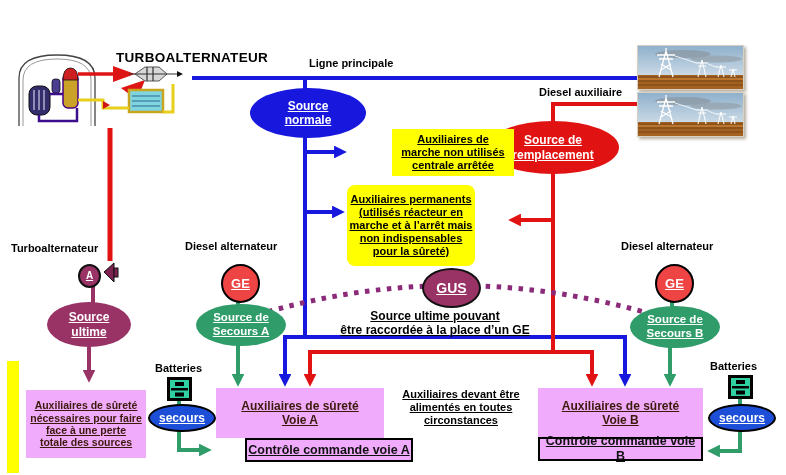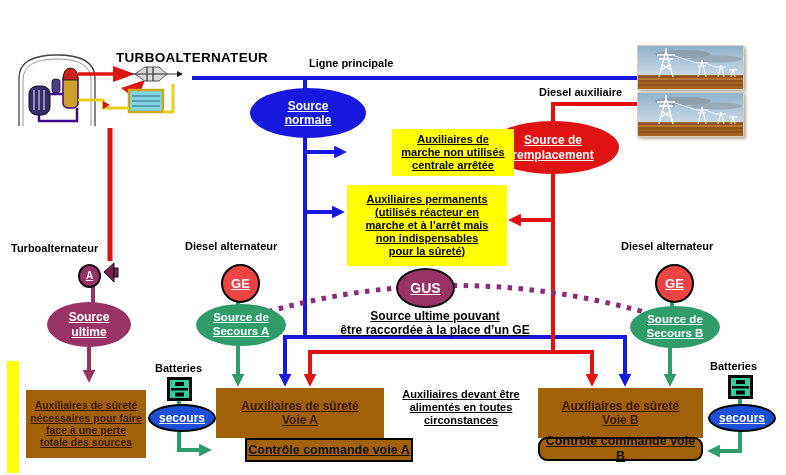--- a/index.html
+++ b/index.html
@@ -9,32 +9,32 @@
   }
   #wires{position:absolute;left:0;top:0;z-index:1;}
   .node,.label{position:absolute;font-weight:bold;white-space:pre-line;line-height:1.18;}
   .node{display:flex;align-items:center;justify-content:center;text-align:center;z-index:2;text-decoration:underline;}
   .label{color:#000;z-index:2;}
   .ellipse{border-radius:50%;color:#fff;}
   .src-normale{left:250px;top:88px;width:116px;height:50px;background:#1717dd;font-size:12px;}
   .src-rempl{left:487px;top:121px;width:132px;height:53px;background:#e01212;font-size:12px;}
   .ybox{background:#ffff00;color:#000;font-size:11px;}
   .ybox1{left:348px;top:129px;width:122px;height:47px;margin-left:44px;}
-  .ybox2{left:347px;top:185px;width:160px;height:81px;}
+  .ybox2{left:347px;top:185px;width:128px;height:81px;border-radius:8px;}
   .ge{width:35px;height:35px;background:#ef4444;border:2.5px solid #000;border-radius:50%;font-size:13px;color:#fff;}
-  .gus{left:396px;top:268px;width:55px;height:36px;background:#993366;border:2px solid #111;font-size:14px;}
+  .gus{left:422px;top:268px;width:55px;height:36px;background:#993366;border:2px solid #111;font-size:14px;}
   .gsec{width:90px;height:42px;background:#2f9c6a;font-size:11.5px;}
   .abadge{left:78px;top:264px;width:19px;height:20px;background:#993366;border:2px solid #111;border-radius:50%;font-size:10px;color:#fff;}
   .src-ultime{left:47px;top:302px;width:84px;height:45px;background:#993366;font-size:12px;}
-  .obox{background:#a16207;color:#3c1a0a;}
+  .obox{background:#f0abfc;color:#3c1a0a;}
   .perte{left:26px;top:390px;width:120px;height:68px;font-size:10.5px;}
   .voie{width:168px;height:50px;font-size:12px;}
   .ctrl{width:168px;height:24px;border:2.5px solid #000;font-size:12.5px;color:#111;box-sizing:border-box;}
   .voieA{left:216px;top:388px;}  .ctrlA{left:216px;top:438px;margin-left:29px;}
-  .voieB{left:538px;top:388px;width:165px;}  .ctrlB{left:538px;top:437px;width:165px;border-radius:9px;}
+  .voieB{left:538px;top:388px;width:165px;}  .ctrlB{left:538px;top:437px;width:165px;}
   .secbadge{width:64px;height:24px;background:#1d4ed8;border:2px solid #000;font-size:12px;}
   .ybar{position:absolute;left:7px;top:361px;width:12px;height:112px;background:#ffff00;z-index:2;}
   .photo{position:absolute;left:637px;width:105px;height:43px;border:1px solid #d8d0c0;
          box-shadow:2px 2px 3px rgba(90,70,40,.45);z-index:2;}
   .battery{position:absolute;z-index:2;}
 </style>
 </head>
 <body>
 
 <div id="canvas">

